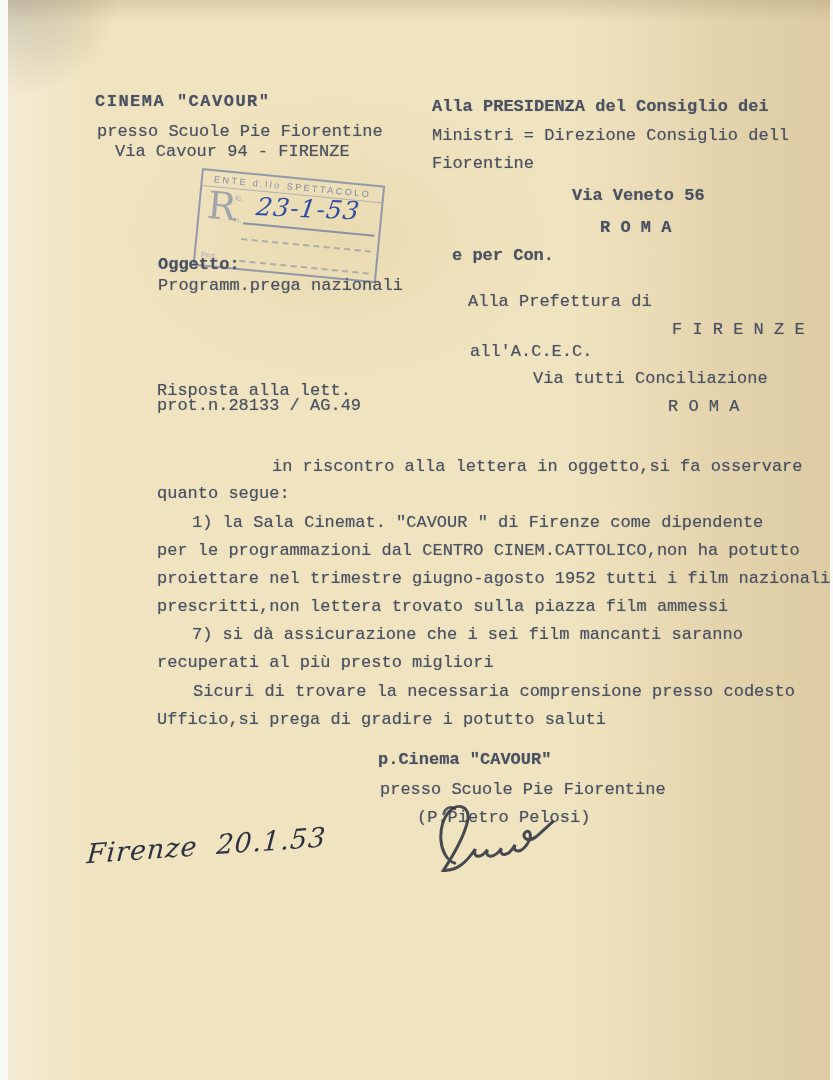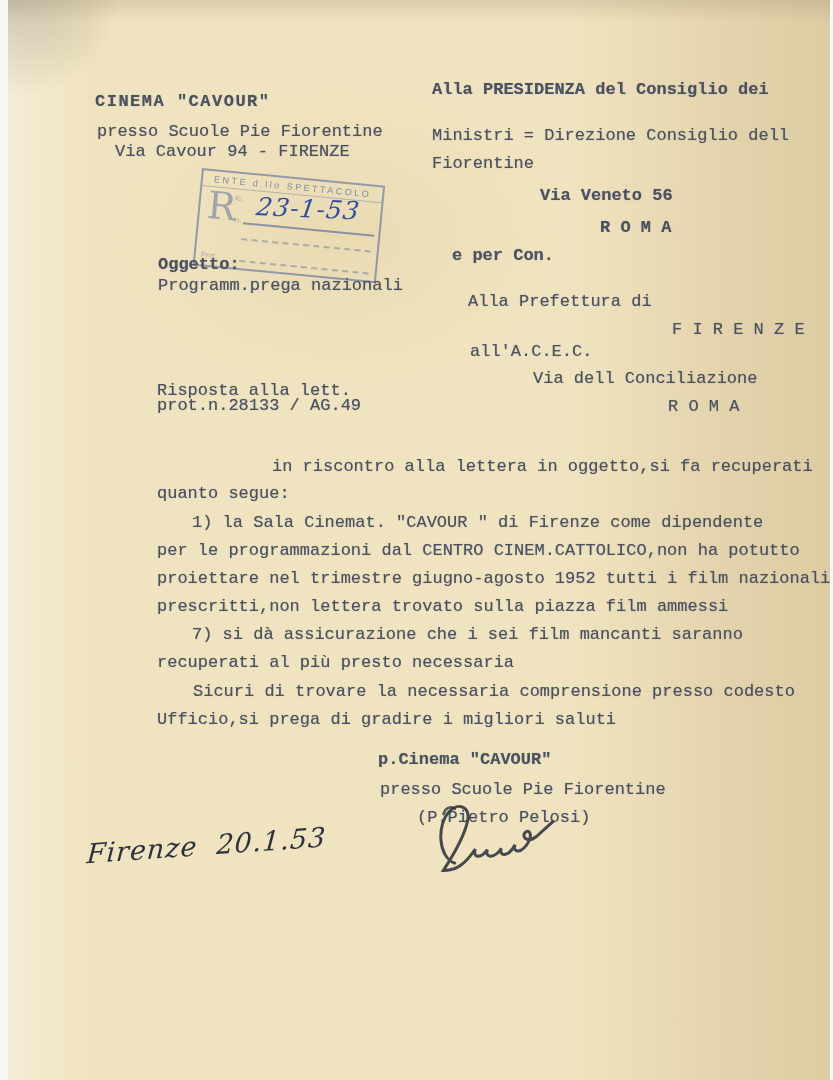--- a/index.html
+++ b/index.html
@@ -81,49 +81,49 @@
   <div class="stamp-date-line"></div>
   <div class="stamp-dash1"></div>
   <span class="stamp-foot">Prot.</span>
   <div class="stamp-dash2"></div>
 </div>
 
 <div class="t bold" style="left:95px;top:92px;letter-spacing:1.5px">CINEMA "CAVOUR"</div>
 <div class="t" style="left:97px;top:122px">presso Scuole Pie Fiorentine</div>
 <div class="t" style="left:115px;top:142px">Via Cavour 94 - FIRENZE</div>
 
-<div class="t bold" style="left:432px;top:80px">Alla PRESIDENZA del Consiglio dei</div>
+<div class="t bold" style="left:432px;top:97px">Alla PRESIDENZA del Consiglio dei</div>
 <div class="t" style="left:432px;top:126px">Ministri = Direzione Consiglio dell</div>
 <div class="t" style="left:432px;top:154px">Fiorentine</div>
-<div class="t bold" style="left:540px;top:186px">Via Veneto 56</div>
+<div class="t bold" style="left:572px;top:186px">Via Veneto 56</div>
 <div class="t bold" style="left:600px;top:218px">R O M A</div>
 <div class="t bold" style="left:452px;top:246px">e per Con.</div>
 
 <div class="t bold" style="left:158px;top:255px">Oggetto:</div>
 <div class="t" style="left:158px;top:276px">Programm.prega nazionali</div>
 
 <div class="t" style="left:468px;top:292px">Alla Prefettura di</div>
 <div class="t" style="left:672px;top:320px">F I R E N Z E</div>
 <div class="t" style="left:470px;top:342px">all'A.C.E.C.</div>
-<div class="t" style="left:533px;top:369px">Via dell Conciliazione</div>
+<div class="t" style="left:533px;top:369px">Via tutti Conciliazione</div>
 <div class="t" style="left:668px;top:397px">R O M A</div>
 
 <div class="t" style="left:157px;top:381px">Risposta alla lett.</div>
 <div class="t" style="left:157px;top:396px">prot.n.28133 / AG.49</div>
 
-<div class="t" style="left:272px;top:457px">in riscontro alla lettera in oggetto,si fa recuperati</div>
+<div class="t" style="left:272px;top:457px">in riscontro alla lettera in oggetto,si fa osservare</div>
 <div class="t" style="left:157px;top:484px">quanto segue:</div>
 <div class="t" style="left:192px;top:513px">1) la Sala Cinemat. "CAVOUR " di Firenze come dipendente</div>
 <div class="t" style="left:157px;top:541px">per le programmazioni dal CENTRO CINEM.CATTOLICO,non ha potutto</div>
 <div class="t" style="left:157px;top:569px">proiettare nel trimestre giugno-agosto 1952 tutti i film nazionali</div>
 <div class="t" style="left:157px;top:597px">prescritti,non lettera trovato sulla piazza film ammessi</div>
 <div class="t" style="left:192px;top:625px">7) si dà assicurazione che i sei film mancanti saranno</div>
-<div class="t" style="left:157px;top:653px">recuperati al più presto necessaria</div>
+<div class="t" style="left:157px;top:653px">recuperati al più presto migliori</div>
 <div class="t" style="left:193px;top:682px">Sicuri di trovare la necessaria comprensione presso codesto</div>
-<div class="t" style="left:157px;top:710px">Ufficio,si prega di gradire i migliori saluti</div>
+<div class="t" style="left:157px;top:710px">Ufficio,si prega di gradire i potutto saluti</div>
 
 <div class="t bold" style="left:378px;top:750px">p.Cinema "CAVOUR"</div>
 <div class="t" style="left:380px;top:780px">presso Scuole Pie Fiorentine</div>
 <div class="t" style="left:417px;top:808px">(P.Pietro Pelosi)</div>
 
 <svg class="sig-svg" width="150" height="78" viewBox="0 0 150 78">
   <path d="M24,62 C8,54 10,22 24,10 C34,1 46,8 41,22 C35,40 20,58 12,68 C26,70 36,62 46,50 C42,58 50,61 58,52 C54,60 64,62 72,52 C68,60 78,62 86,50 C82,58 92,60 100,48 C104,42 102,35 97,39 C93,43 99,50 108,44 L126,31" fill="none" stroke="#2e3340" stroke-width="3" stroke-linecap="round" opacity="0.88"></path>
   <path d="M30,8 C26,4 20,6 18,12" fill="none" stroke="#2e3340" stroke-width="2.5" stroke-linecap="round" opacity="0.8"></path>
 </svg>
 

